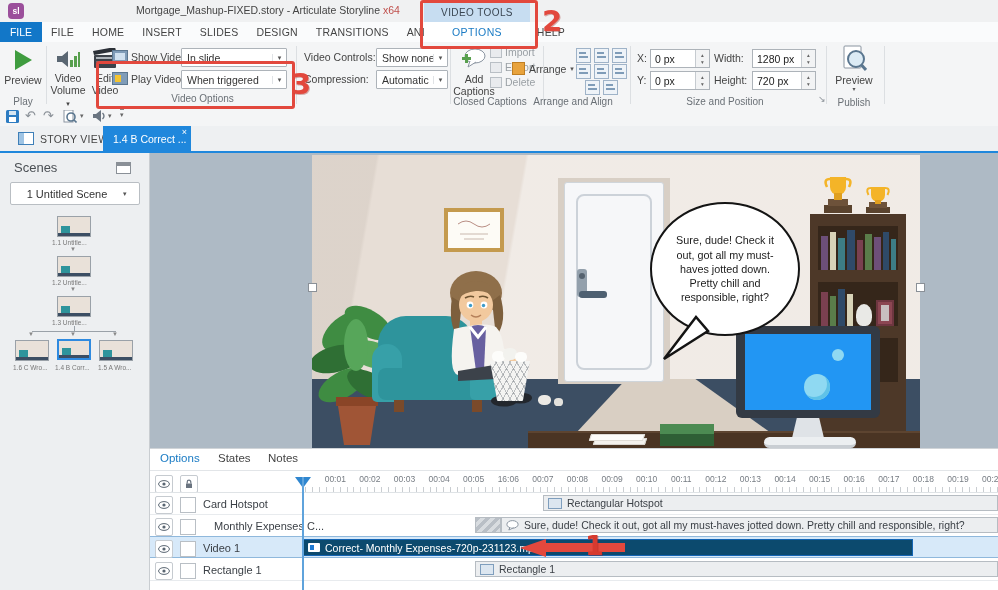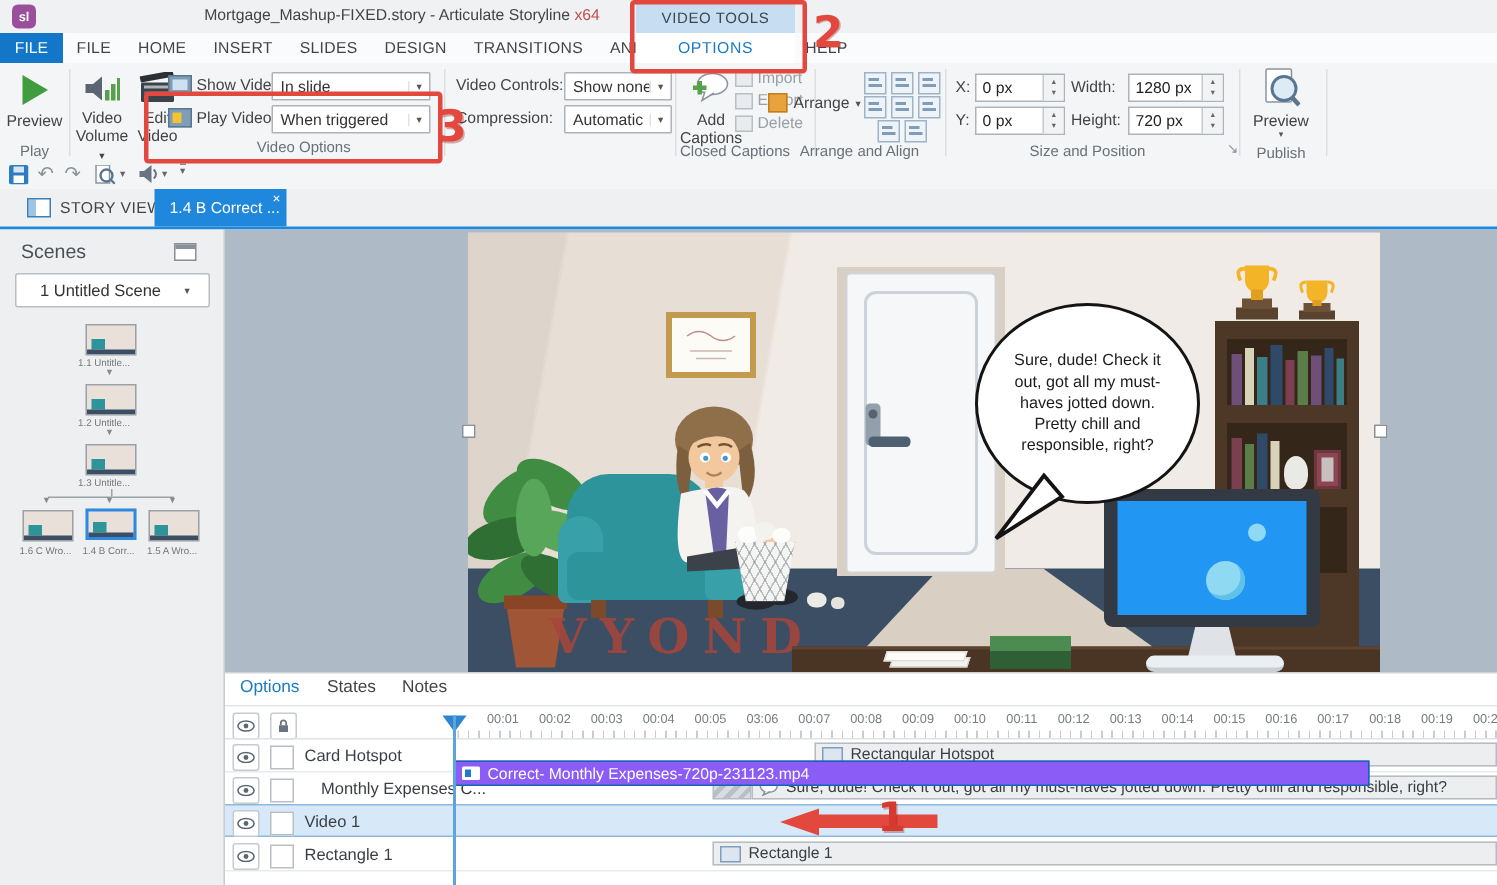--- a/index.html
+++ b/index.html
@@ -404,21 +404,20 @@
     <div class="abs" style="left:176px;top:200px;width:44px;height:46px">
       <div style="position:absolute;left:2px;top:6px;width:40px;height:40px;background:#f4f4f2;clip-path:polygon(0 0,100% 0,82% 100%,18% 100%);
         background-image:repeating-linear-gradient(60deg,rgba(140,145,150,.55) 0 1px,transparent 1px 6px),repeating-linear-gradient(-60deg,rgba(140,145,150,.55) 0 1px,transparent 1px 6px)"></div>
       <div style="position:absolute;left:4px;top:-4px;width:13px;height:11px;background:#fdfdfb;border-radius:45%"></div>
       <div style="position:absolute;left:15px;top:-7px;width:14px;height:12px;background:#f2f2ee;border-radius:45%"></div>
       <div style="position:absolute;left:27px;top:-3px;width:12px;height:10px;background:#fdfdfb;border-radius:45%"></div>
     </div>
     <div class="abs" style="left:226px;top:240px;width:13px;height:10px;background:#eceae5;border-radius:45%"></div>
     <div class="abs" style="left:242px;top:243px;width:9px;height:8px;background:#e4e2dd;border-radius:45%"></div>
 
-    <div class="abs" style="left:54px;top:250px;font-family:'DejaVu Serif',serif;font-weight:bold;font-size:32px;letter-spacing:9px;color:#a8453a;opacity:.85">VYOND</div>
 
     <div class="abs" style="left:216px;top:276px;width:392px;height:17px;background:#4a3423;border-top:2px solid #5d4430;box-sizing:border-box"></div>
     <div class="abs" style="left:278px;top:277px;width:58px;height:12px">
       <div style="position:absolute;left:4px;top:6px;width:50px;height:5px;background:#f4f2ee;border:1px solid #d8d5cf;transform:skewX(-18deg)"></div>
       <div style="position:absolute;left:0;top:2px;width:52px;height:5px;background:#fdfcf9;border:1px solid #e0ddd7;transform:skewX(-18deg)"></div>
     </div>
     <div class="abs" style="left:348px;top:269px;width:54px;height:22px;background:linear-gradient(#4c8b52 0 45%,#2e5f35 45%)"></div>
 
     <div class="abs" style="left:424px;top:171px;width:146px;height:122px">
       <div style="position:absolute;left:0;top:0;width:144px;height:92px;background:#333a44;border-radius:6px"></div>
@@ -460,21 +459,21 @@
     </svg>
 </div>
 
 <div class="abs" style="left:318px;top:474px;width:680px;height:12px;overflow:hidden;display:flex">
 
 <span class="tickcell">00:01</span>
     <span class="tickcell">00:02</span>
     <span class="tickcell">00:03</span>
     <span class="tickcell">00:04</span>
     <span class="tickcell">00:05</span>
-    <span class="tickcell">03:06</span>
+    <span class="tickcell">16:06</span>
     <span class="tickcell">00:07</span>
     <span class="tickcell">00:08</span>
     <span class="tickcell">00:09</span>
     <span class="tickcell">00:10</span>
     <span class="tickcell">00:11</span>
     <span class="tickcell">00:12</span>
     <span class="tickcell">00:13</span>
     <span class="tickcell">00:14</span>
     <span class="tickcell">00:15</span>
     <span class="tickcell">00:16</span>
@@ -526,21 +525,21 @@
 </div>
 
 <div class="eyebox" style="left:155px;top:540px;background:#fff">
     <svg width="12" height="8">
       <ellipse cx="6" cy="4" rx="5.4" ry="3.4" fill="none" stroke="#5a6672"></ellipse>
       <circle cx="6" cy="4" r="1.6" fill="#5a6672"></circle>
     </svg>
   </div>
 <div class="chk" style="left:180px;top:541px"></div>
 <div class="rowlabel" style="left:203px;top:542px">Video 1</div>
-<div class="titem" style="left:303px;top:507px;width:610px;height:17px;background:#8b5cf6;border:1px solid #1465b4;color:#fff">
+<div class="titem" style="left:303px;top:539px;width:610px;height:17px;background:#0c4a6e;border:1px solid #1465b4;color:#fff">
   <span style="width:12px;height:9px;background:#fff;border-radius:1px;flex:0 0 auto;position:relative">
       <i style="position:absolute;left:2px;top:2px;width:4px;height:5px;background:#1d79d2"></i>
     </span>
   <span>Correct- Monthly Expenses-720p-231123.mp4</span>
 </div>
 
 <div class="eyebox" style="left:155px;top:562px">
     <svg width="12" height="8">
       <ellipse cx="6" cy="4" rx="5.4" ry="3.4" fill="none" stroke="#5a6672"></ellipse>
       <circle cx="6" cy="4" r="1.6" fill="#5a6672"></circle>

